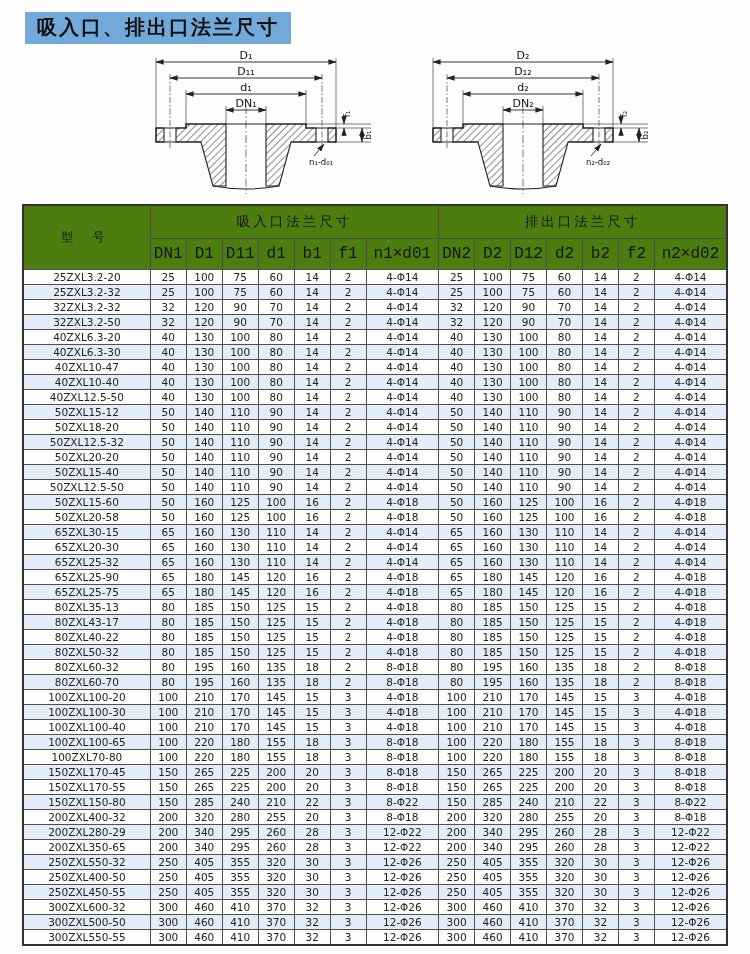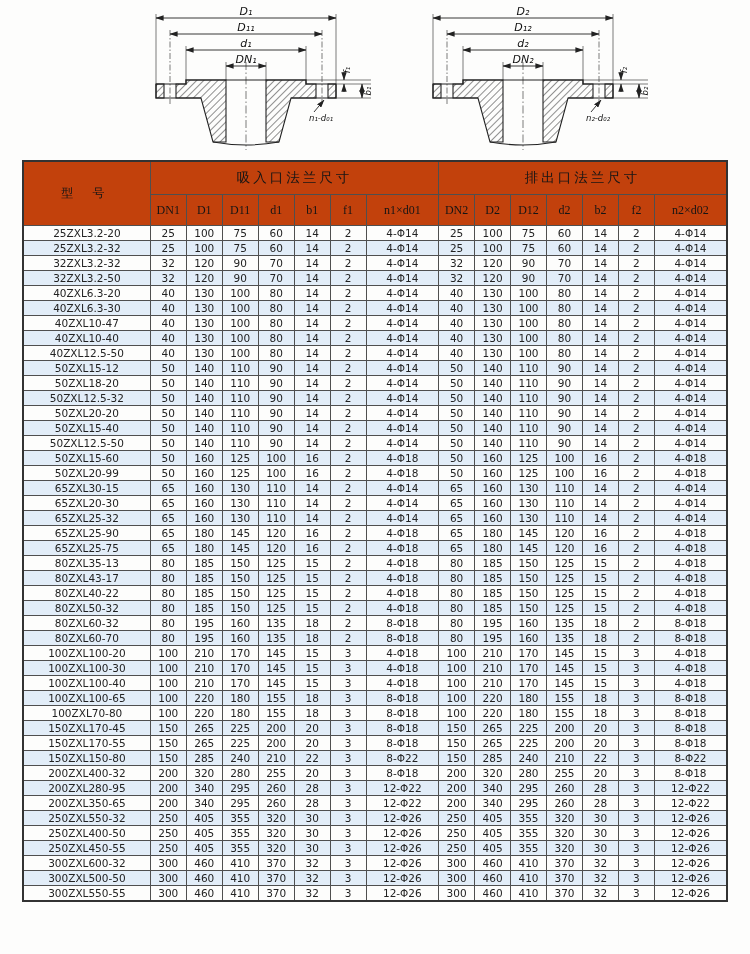--- a/index.html
+++ b/index.html
@@ -7,49 +7,50 @@
     width:750px;height:954px;overflow:hidden;position:relative;
     background:#fdfdfc;font-family:"Liberation Sans",sans-serif;color:#1c1c1c;
   }
   .title-bar{
     display:inline-block;margin:12px 0 0 25px;padding:2px 12px 3px 12px;
     background:#72a9db;color:#111;font-size:20px;font-weight:bold;
     letter-spacing:2px;font-family:"DejaVu Sans",sans-serif;
   }
   .diagrams{
     display:flex;justify-content:center;gap:27px;padding-left:38px;
-    margin-top:4px;height:150px;align-items:flex-start;font-style:italic;
+    margin-top:4px;height:150px;align-items:flex-start;
   }
   .diagrams svg{display:block;}
   .dim-label{font-family:"DejaVu Sans",sans-serif;font-size:11px;fill:#111;}
   .dim-label-sm{font-family:"DejaVu Sans",sans-serif;font-size:8.5px;fill:#111;}
   .flange-table{
     border-collapse:collapse;margin:6px 22px 0 22px;width:706px;
     table-layout:fixed;border:2px solid #333;
   }
   .flange-table th,.flange-table td{
     border:1px solid #4f4f4f;text-align:center;overflow:hidden;white-space:nowrap;
   }
-  .flange-table thead th{background:#c2410c;font-weight:normal;color:#151515;}
+  .flange-table thead th{background:#4d7c0f;font-weight:normal;color:#151515;}
   .group-h{height:30px;font-size:13.5px;letter-spacing:3px;}
   .model-h{font-size:12px;letter-spacing:8px;}
-  .col-h{height:28px;font-size:12px;font-family:Liberation Serif, serif;margin-left:29px;}
+  .col-h{height:28px;font-size:16px;font-family:Liberation Mono, monospace;margin-left:29px;}
   .flange-table tbody td{
     height:14px;line-height:14px;font-size:10.5px;
     font-family:"DejaVu Sans",sans-serif;color:#222;padding:0 1px;
   }
   .flange-table tbody tr:nth-child(even){background:#e2edf8;}
   .flange-table tbody tr:nth-child(odd){background:#fdfdfc;}
   .c-model{width:17.9%;} .c-n{width:5.06%;} .c-w{width:10.2%;}
 </style>
 </head>
 <body>
 
 <div class="page">
 
+  <div class="title-bar">吸入口、排出口法兰尺寸</div>
 
   <div class="diagrams">
 
     <svg width="250" height="148" viewBox="0 0 250 148">
       <defs>
         <pattern id="hatch-s" patternUnits="userSpaceOnUse" width="5" height="5" patternTransform="rotate(45)">
           <line x1="0" y1="0" x2="0" y2="5" stroke="#333" stroke-width="1.1"></line>
         </pattern>
         <marker id="arr-s" markerWidth="9" markerHeight="6" refX="8.5" refY="3" orient="auto-start-reverse">
           <path d="M0,0 L9,3 L0,6 z" fill="#222"></path>
@@ -473,21 +474,21 @@
           <td>4-Φ18</td>
           <td>50</td>
           <td>160</td>
           <td>125</td>
           <td>100</td>
           <td>16</td>
           <td>2</td>
           <td>4-Φ18</td>
         </tr>
         <tr>
-          <td>50ZXL20-99</td>
+          <td>50ZXL20-58</td>
           <td>50</td>
           <td>160</td>
           <td>125</td>
           <td>100</td>
           <td>16</td>
           <td>2</td>
           <td>4-Φ18</td>
           <td>50</td>
           <td>160</td>
           <td>125</td>
@@ -830,21 +831,21 @@
           <td>8-Φ18</td>
           <td>200</td>
           <td>320</td>
           <td>280</td>
           <td>255</td>
           <td>20</td>
           <td>3</td>
           <td>8-Φ18</td>
         </tr>
         <tr>
-          <td>200ZXL280-95</td>
+          <td>200ZXL280-29</td>
           <td>200</td>
           <td>340</td>
           <td>295</td>
           <td>260</td>
           <td>28</td>
           <td>3</td>
           <td>12-Φ22</td>
           <td>200</td>
           <td>340</td>
           <td>295</td>

